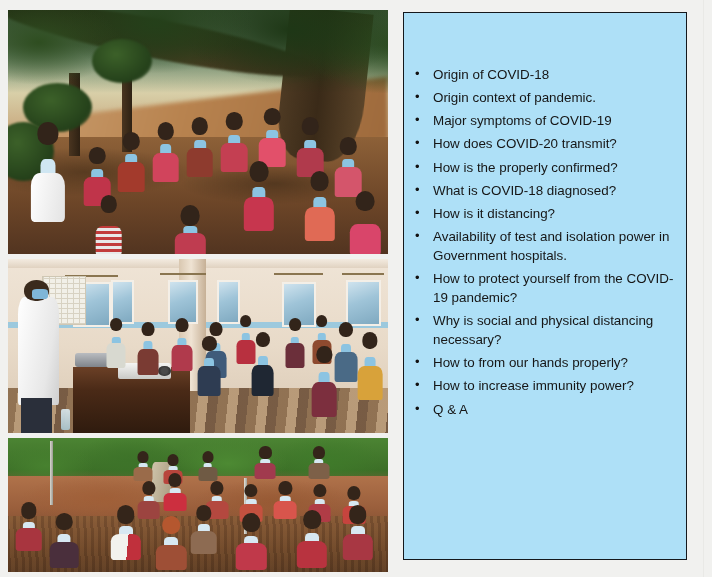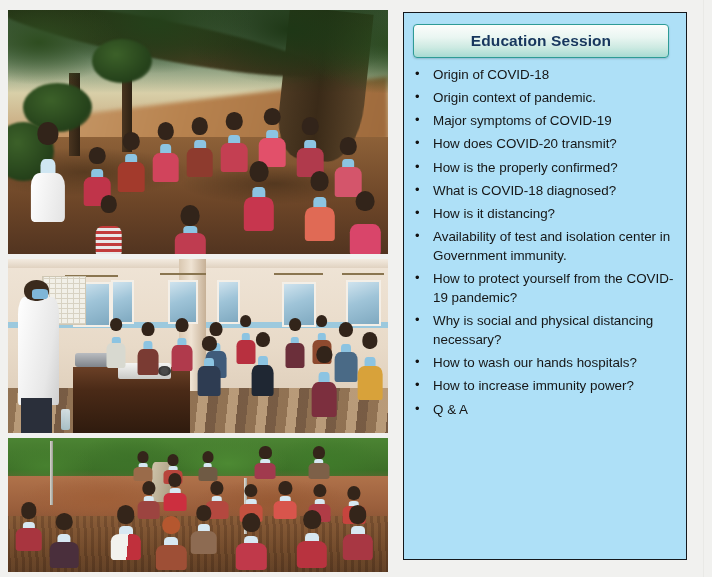--- a/index.html
+++ b/index.html
@@ -640,23 +640,20 @@
         <div class="pp" style="left:88%;top:50%;width:8%;height:40%;">
           <div class="head"></div>
             <div class="mask"></div>
           <div class="body" style="background:#a83743;"></div>
           </div>
       </div>
     </div>
   </div>
 
   <div class="content-box">
-    <div class="title-bar">
-      <span class="title-text">Education Session</span>
-    </div>
     <ul class="bullet-list">
       <li class="bullet-item">
         <span class="bullet-dot">•</span>
         <span class="bullet-text">Origin of  COVID-18</span>
       </li>
       <li class="bullet-item">
         <span class="bullet-dot">•</span>
         <span class="bullet-text">Origin context of pandemic.</span>
       </li>
       <li class="bullet-item">
@@ -674,33 +671,33 @@
       <li class="bullet-item">
         <span class="bullet-dot">•</span>
         <span class="bullet-text">What is COVID-18 diagnosed?</span>
       </li>
       <li class="bullet-item">
         <span class="bullet-dot">•</span>
         <span class="bullet-text">How is it distancing?</span>
       </li>
       <li class="bullet-item">
         <span class="bullet-dot">•</span>
-        <span class="bullet-text">Availability of test and isolation center in Government immunity.</span>
+        <span class="bullet-text">Availability of test and isolation power in Government hospitals.</span>
       </li>
       <li class="bullet-item">
         <span class="bullet-dot">•</span>
         <span class="bullet-text">How to protect yourself from the COVID-19 pandemic?</span>
       </li>
       <li class="bullet-item">
         <span class="bullet-dot">•</span>
         <span class="bullet-text">Why is social and physical distancing necessary?</span>
       </li>
       <li class="bullet-item">
         <span class="bullet-dot">•</span>
-        <span class="bullet-text">How to wash our hands hospitals?</span>
+        <span class="bullet-text">How to from our hands properly?</span>
       </li>
       <li class="bullet-item">
         <span class="bullet-dot">•</span>
         <span class="bullet-text">How to increase immunity power?</span>
       </li>
       <li class="bullet-item">
         <span class="bullet-dot">•</span>
         <span class="bullet-text">Q &amp; A</span>
       </li>
     </ul>

